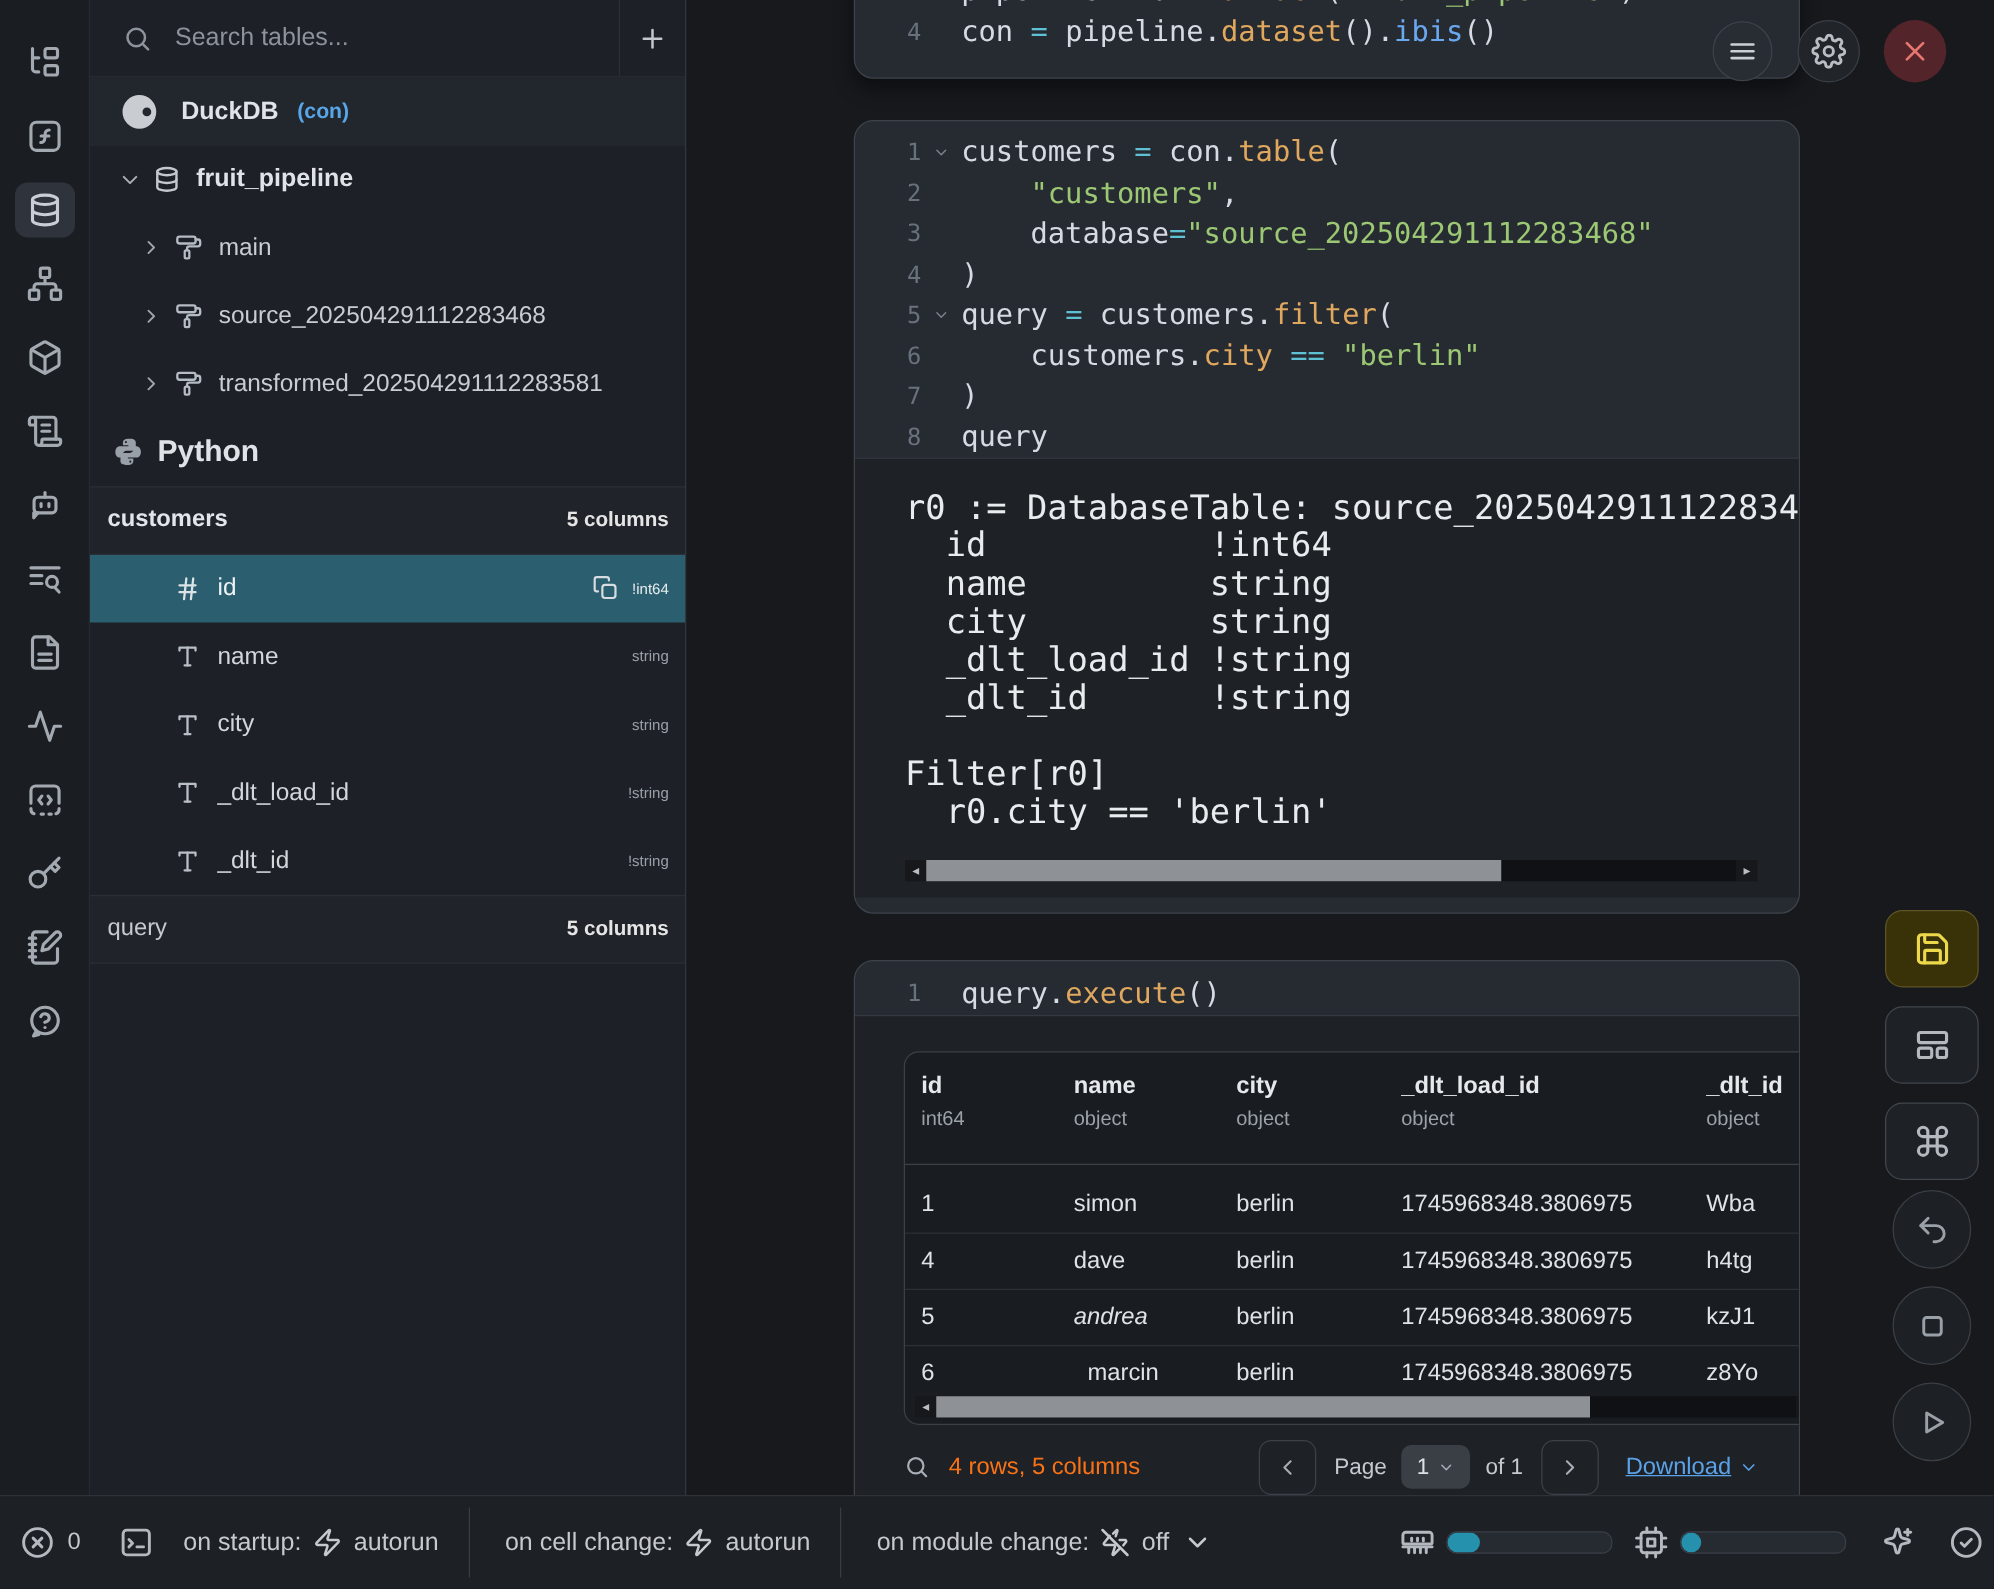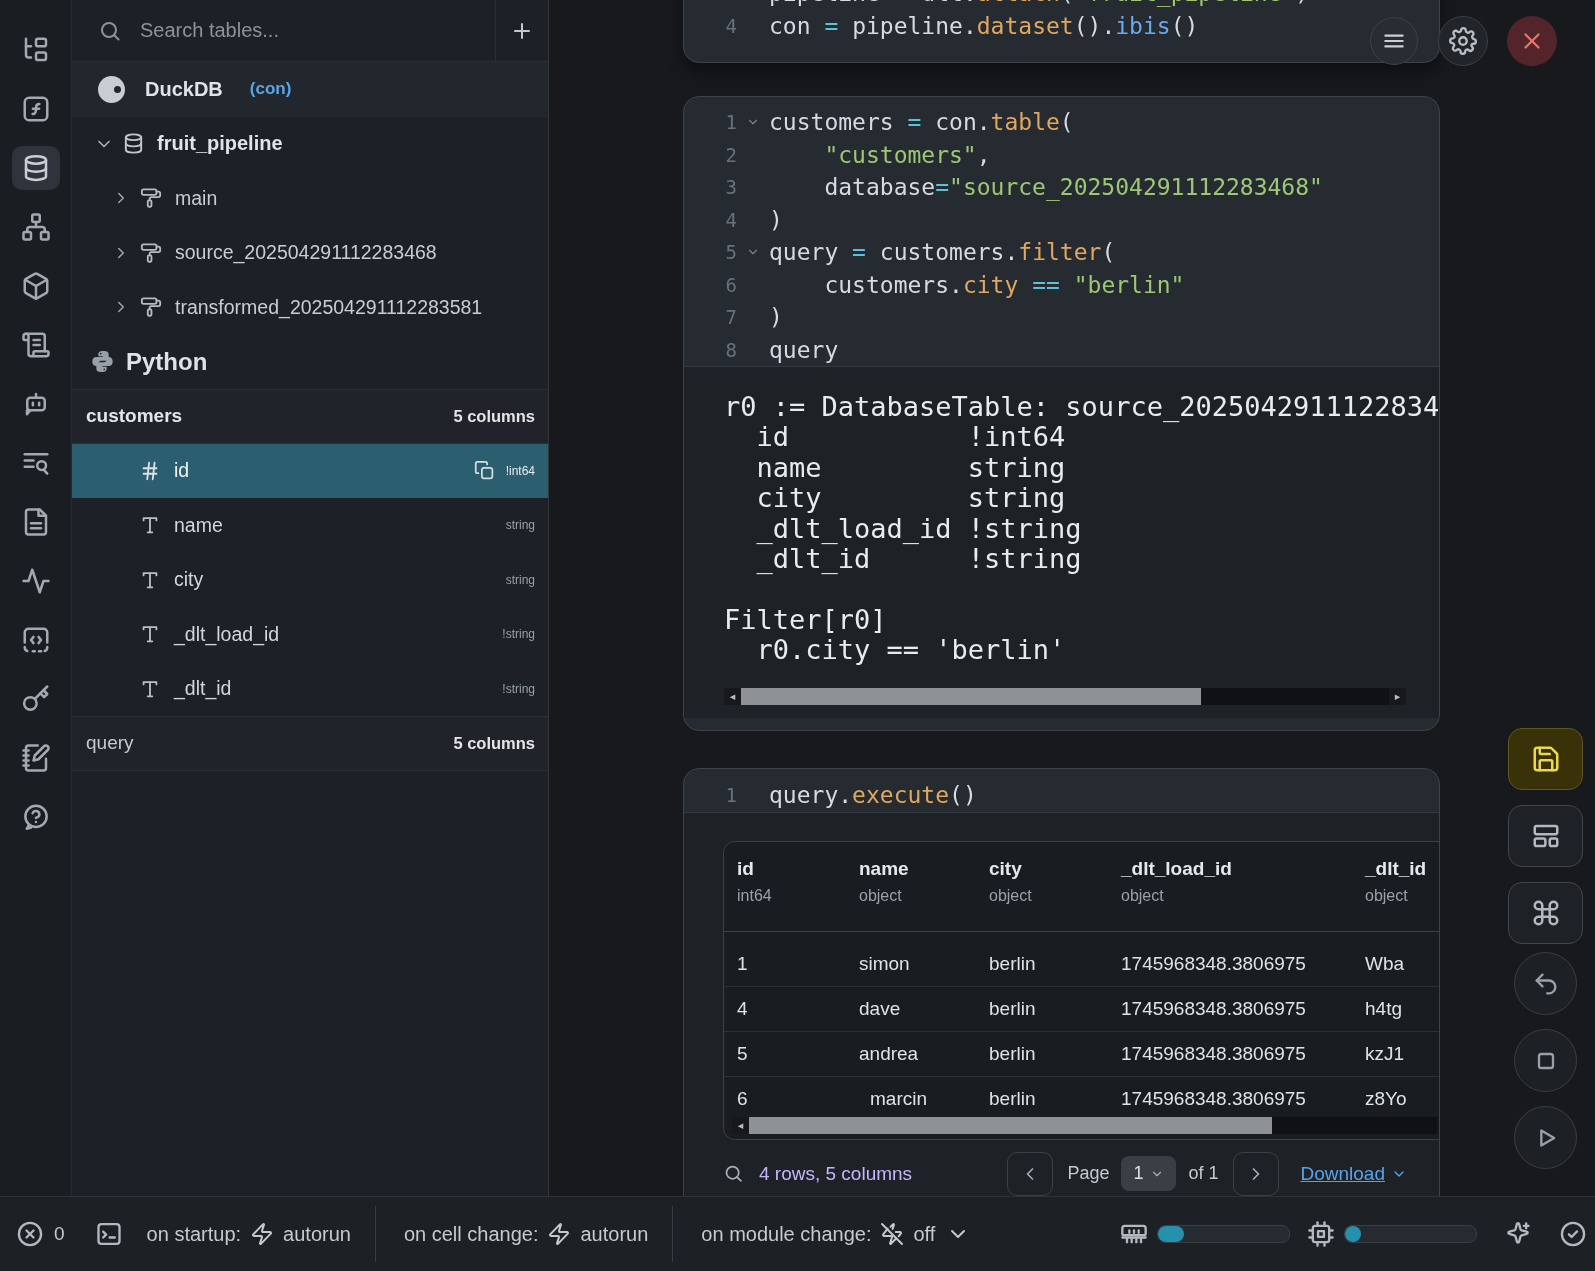--- a/index.html
+++ b/index.html
@@ -29,21 +29,21 @@
   .sb-search .mag{width:24px;height:24px;color:#8d939b;margin-left:26px}
   .sb-ph{flex:1;margin-left:18px;font-size:20px;color:#8d939b}
   .sb-vdiv{width:1px;align-self:stretch;background:#2a2e35}
   .sb-plus{width:52px;height:100%;display:flex;align-items:center;justify-content:center;color:#c3c8cd}
   .sb-plus .ic{width:24px;height:24px}
 
   .row{display:flex;align-items:center;height:54.5px;box-sizing:border-box}
   .duckdb{background:#22262d;padding-left:26px}
   .duck-logo{width:27px;height:27px;border-radius:50%;background:#c9cdd2;position:relative;margin-right:20px}
   .duck-logo i{position:absolute;right:4px;top:10px;width:7px;height:7px;border-radius:50%;background:#22262d}
-  .duck-name{font-size:20px;font-weight:bold;color:#e0e3e7;margin-right:27px}
+  .duck-name{font-size:20px;font-weight:bold;color:#e0e3e7;margin-right:15px}
   .duck-badge{font-size:17px;font-weight:bold;color:#58a6e8}
   .dbrow{padding-left:22px}
   .dbrow .chev{width:20px;height:20px;color:#a8aeb5;margin-right:8px}
   .dbrow .dbic{width:23px;height:23px;color:#c3c8ce;margin-right:12px}
   .db-name{font-size:20px;font-weight:bold;color:#e0e3e7}
   .schema-row{padding-left:40px}
   .schema-row .chev{width:18px;height:18px;color:#a0a6ad;margin-right:10px}
   .schema-row .roll{width:22px;height:22px;color:#b6bcc3;margin-right:13px}
   .schema-name{font-size:19.5px;color:#c9cdd2}
   .pyrow{padding-left:18px}
@@ -97,21 +97,21 @@
   .th-cell{position:absolute;top:16px}
   .th-name{font-size:19px;font-weight:bold;color:#e6e9ec}
   .th-type{font-size:16px;color:#9aa1a9;margin-top:7px}
   .trows{padding-top:10px}
   .trow{position:relative;height:44px;border-bottom:1px solid #2c3037}
   .trow:last-child{border-bottom:none}
   .td-cell{position:absolute;top:50%;transform:translateY(-50%);font-size:19px;color:#dfe3e7}
   .tcard .hscroll{left:8px;right:8px;bottom:5px}
   .tfooter{position:absolute;left:39px;top:339px;width:740px;height:44px;display:flex;align-items:center}
   .tf-mag{width:21px;height:21px;color:#a8aeb5}
-  .tf-summary{font-size:19px;color:#c4b5fd;margin-left:15px}
+  .tf-summary{font-size:19px;color:#f97316;margin-left:15px}
   .tf-btn{width:46px;height:44px;border:1.5px solid #3c4148;border-radius:10px;display:flex;
           align-items:center;justify-content:center;color:#a8aeb5;box-sizing:border-box}
   .tf-btn .ic{width:20px;height:20px}
   .tf-label{font-size:18px;color:#c6cad0}
   .tf-pill{background:#3a3f46;border-radius:8px;padding:7px 12px;font-size:18px;color:#dde0e4;
            display:flex;align-items:center;gap:7px}
   .tf-pill .ic{width:14px;height:14px;color:#aab0b7}
   .tf-dl{font-size:19px;color:#5aa2e8;text-decoration:underline;display:flex;align-items:center;gap:6px}
   .tf-dl .ic{width:16px;height:16px}
 
@@ -590,21 +590,21 @@
           </div>
           <div class="trow">
             <span class="td-cell" style="left: 13px;">4</span>
             <span class="td-cell" style="left: 135px;">dave</span>
             <span class="td-cell" style="left: 265px;">berlin</span>
             <span class="td-cell" style="left: 397px;">1745968348.3806975</span>
             <span class="td-cell" style="left: 641px;">h4tg</span>
           </div>
           <div class="trow">
             <span class="td-cell" style="left: 13px;">5</span>
-            <span class="td-cell" style="left: 135px;">andrea</span>
+            <span class="td-cell" style="left: 135px; font-style: italic;">andrea</span>
             <span class="td-cell" style="left: 265px;">berlin</span>
             <span class="td-cell" style="left: 397px;">1745968348.3806975</span>
             <span class="td-cell" style="left: 641px;">kzJ1</span>
           </div>
           <div class="trow">
             <span class="td-cell" style="left: 13px;">6</span>
             <span class="td-cell" style="left: 146px;">marcin</span>
             <span class="td-cell" style="left: 265px;">berlin</span>
             <span class="td-cell" style="left: 397px;">1745968348.3806975</span>
             <span class="td-cell" style="left: 641px;">z8Yo</span>

